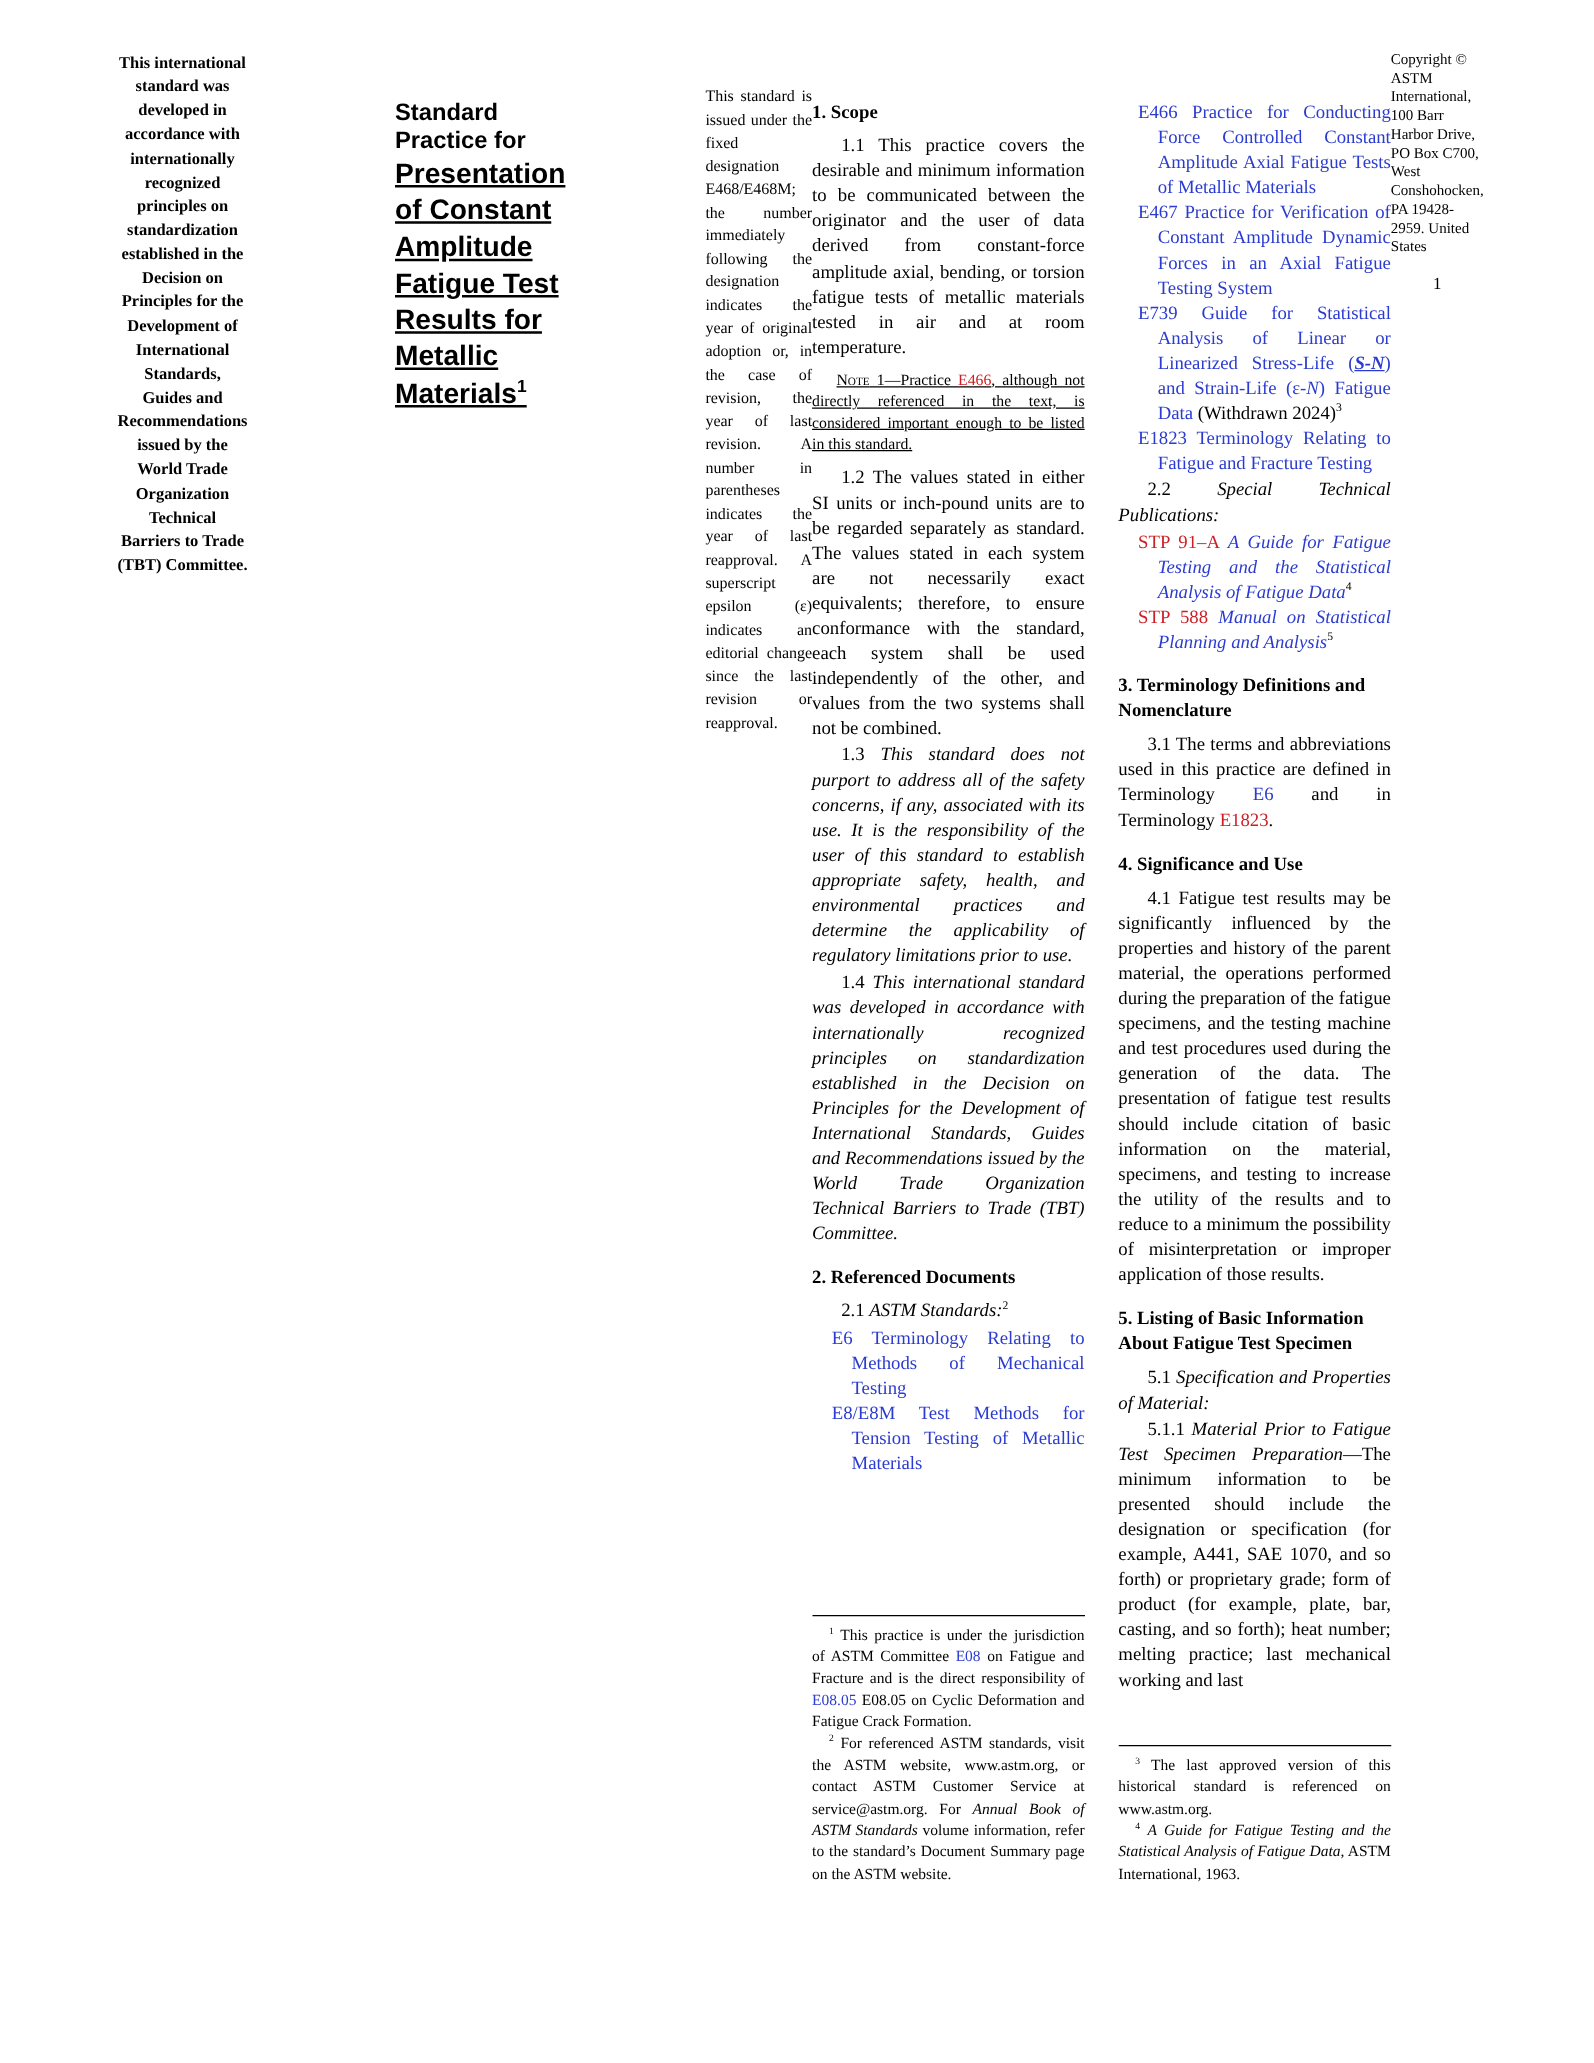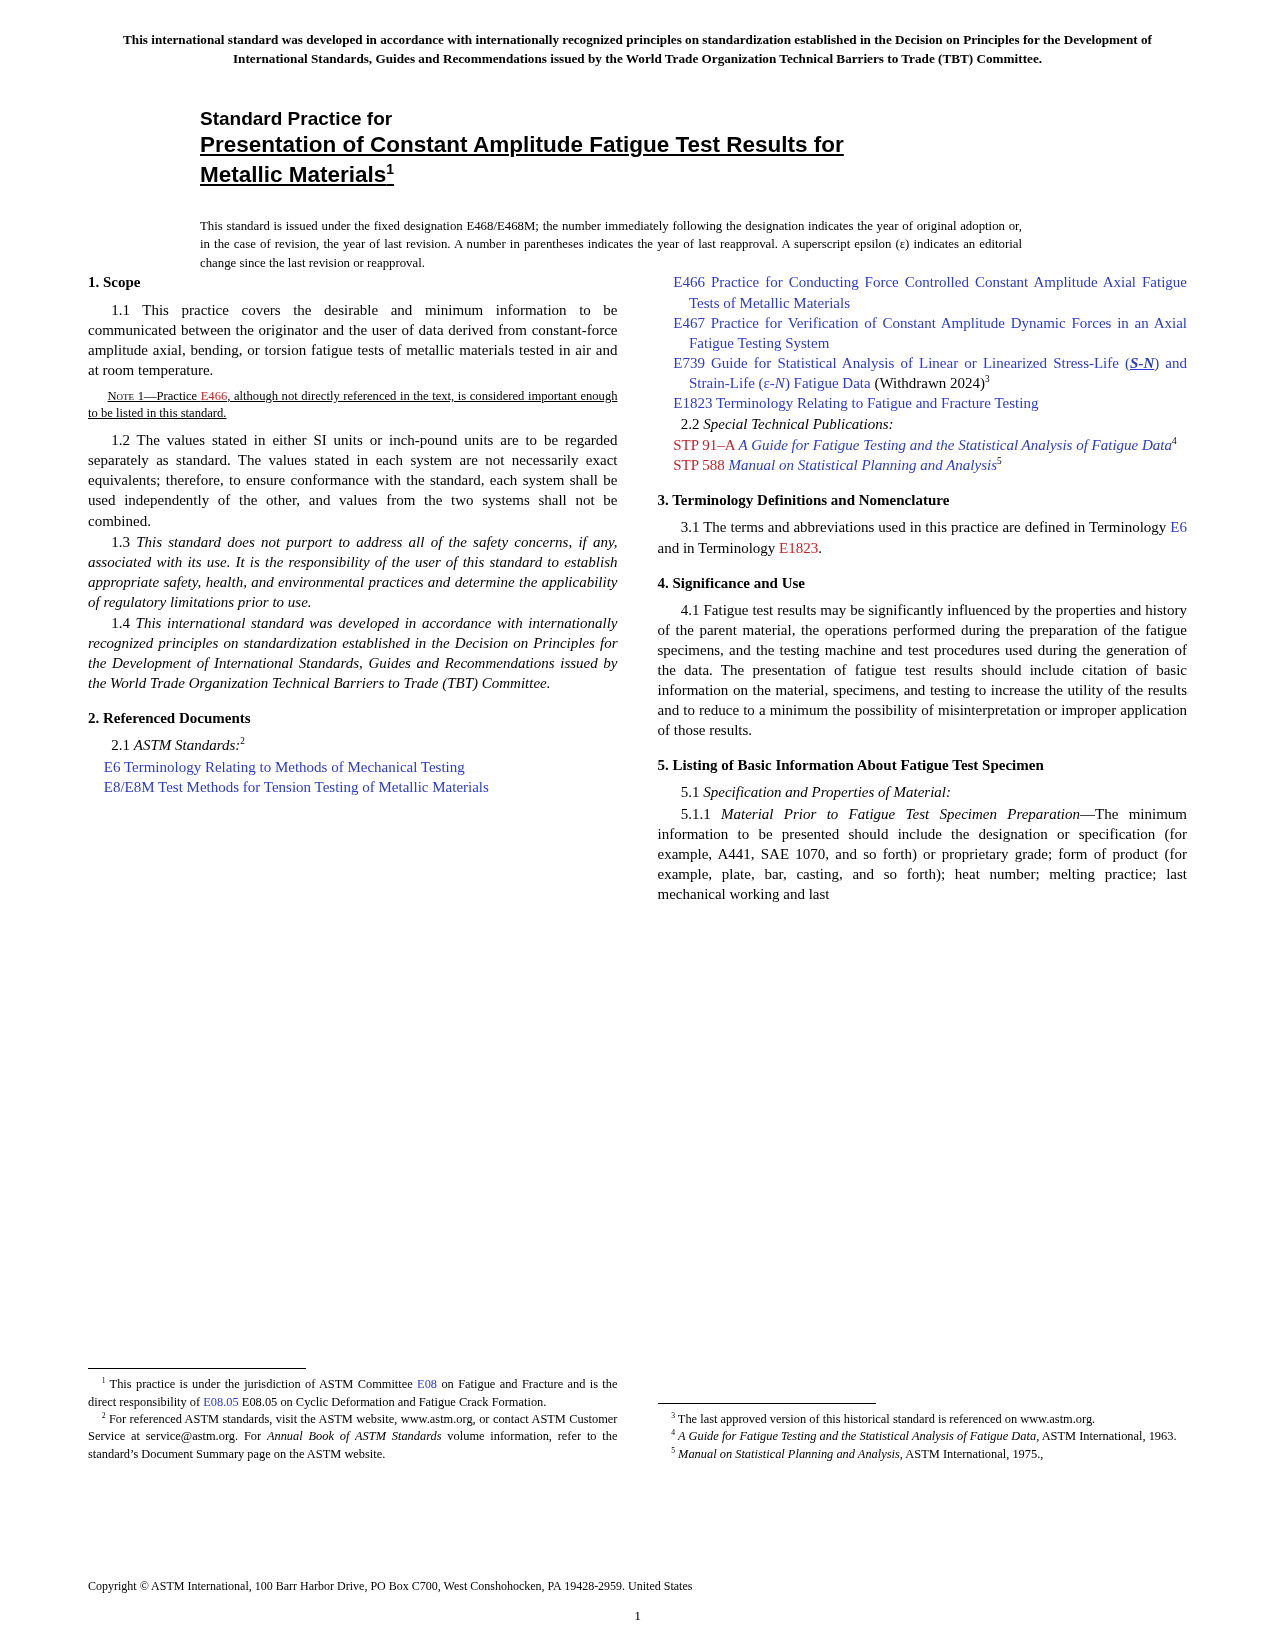--- a/index.html
+++ b/index.html
@@ -1,40 +1,40 @@
 <!DOCTYPE html>
 <html style="--link-blue: #2b3bcf; --link-red: #cd2026;"><head>
 <meta charset="utf-8">
 <style>
   * { margin:0; padding:0; box-sizing:border-box; }
   html,body { background:#ffffff; }
   body {
     width:1275px; height:1650px; overflow:hidden;
     color:#000; font-family:"Liberation Serif", serif;
   }
-  .page { width:100%; height:100%; padding:30px 88px 26px; display:flex; flex-direction:column; }
+  .page { width:100%; height:100%; padding:40px 88px 26px; display:flex; flex-direction:row; }
 
   .header-notice {
     font-weight:bold; text-align:center; font-size:13.2px; line-height:1.45;
     padding:0 6px;
   }
 
   .masthead { display:flex; align-items:flex-start; margin-top:22px; }
   .logo { width:112px; text-align:center; }
   .logo-rule { border-top:2px solid #000; margin:1px 2px 2px; }
   .logo-intl { font-family:"Liberation Sans",sans-serif; font-weight:bold; font-style:italic; font-size:10px; letter-spacing:0.6px; }
   .designation { font-family:"Liberation Sans",sans-serif; font-weight:bold; font-size:17.5px; margin:20px 0 0 16px; }
 
   .title-block { margin:40px 0 0 112px; font-family:"Liberation Sans",sans-serif; font-weight:bold; }
   .title-kicker { font-size:19px; }
   .title-main { font-size:22.5px; line-height:1.3;text-decoration:underline; }
 
   .issue-note { margin:28px 0 0 112px; font-size:12.8px; line-height:1.45; max-width:822px; text-align:justify; }
 
-  .columns { display:flex; gap:40px; flex:1; min-height:0; margin-bottom:116px; }
+  .columns { display:flex; gap:27px; margin-top:40px; flex:1; min-height:0; margin-bottom:116px; }
   .col { flex:1; display:flex; flex-direction:column; font-size:15px; line-height:1.34; }
   .col-footnotes { margin-top:auto; padding-top:6px; }
   .fn-rule { width:218px; border-top:1.5px solid #000; margin-bottom:7px; }
 
   .blk-h { font-weight:bold; margin:15px 0 7px; }
   .col-body > .blk:first-child { margin-top:0; }
   .blk-p { text-indent:1.55em; text-align:justify; margin:1px 0; }
   .blk-note { font-size:12.6px; line-height:1.36; text-indent:1.55em; text-align:justify; margin:8px 0;text-decoration:underline; }
   .blk-ref { padding-left:2.1em; text-indent:-1.05em; text-align:justify; }
   .blk-fn { font-size:12.4px; line-height:1.4; text-indent:1.1em; text-align:justify; }
@@ -106,21 +106,20 @@
           <div class="blk blk-p"><span>4.1 Fatigue test results may be significantly influenced by the properties and history of the parent material, the operations performed during the preparation of the fatigue specimens, and the testing machine and test procedures used during the generation of the data. The presentation of fatigue test results should include citation of basic information on the material, specimens, and testing to increase the utility of the results and to reduce to a minimum the possibility of misinterpretation or improper application of those results.</span></div>
           <div class="blk blk-h"><span>5. Listing of Basic Information About Fatigue Test Specimen</span></div>
           <div class="blk blk-p"><span>5.1 </span><span class="s-i">Specification and Properties of Material:</span></div>
           <div class="blk blk-p"><span>5.1.1 </span><span class="s-i">Material Prior to Fatigue Test Specimen Preparation</span><span>—The minimum information to be presented should include the designation or specification (for example, A441, SAE 1070, and so forth) or proprietary grade; form of product (for example, plate, bar, casting, and so forth); heat number; melting practice; last mechanical working and last</span></div>
         </div>
       <div class="col-footnotes">
         <div class="fn-rule"></div>
         <div>
             <div class="blk blk-fn"><sup>3</sup><span> The last approved version of this historical standard is referenced on www.astm.org.</span></div>
             <div class="blk blk-fn"><sup>4</sup><span> </span><span class="s-i">A Guide for Fatigue Testing and the Statistical Analysis of Fatigue Data</span><span>, ASTM International, 1963.</span></div>
-            <div class="blk blk-fn"><sup>5</sup><span> </span><span class="s-i">Manual on Statistical Planning and Analysis</span><span>, ASTM International, 1975.,</span></div>
           </div>
       </div>
     </div>
   </div>
 
   <div class="footer">
     <div class="footer-copyright">Copyright © ASTM International, 100 Barr Harbor Drive, PO Box C700, West Conshohocken, PA 19428-2959. United States</div>
     <div class="footer-page">1</div>
   </div>
 

